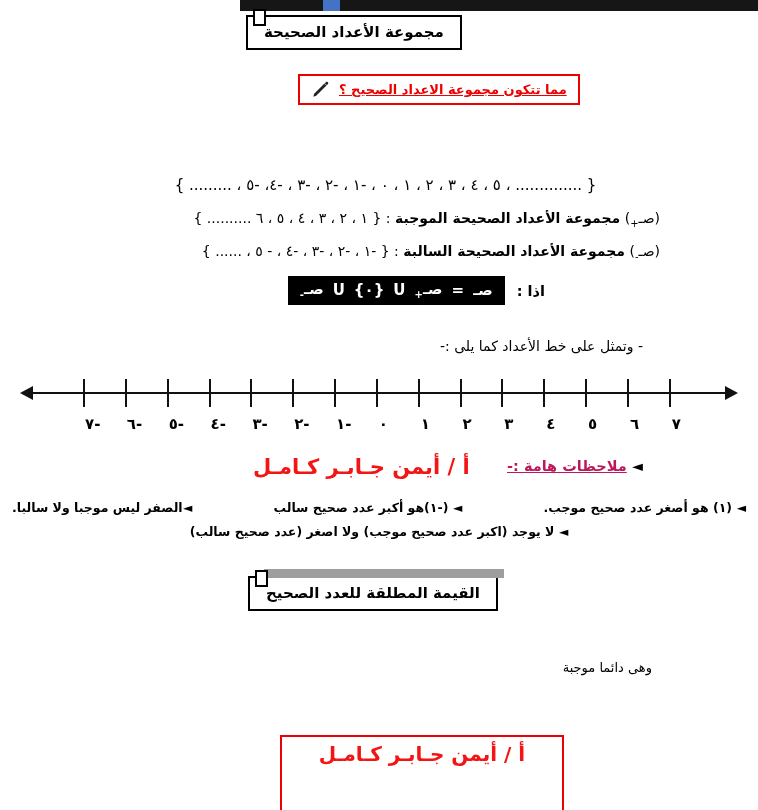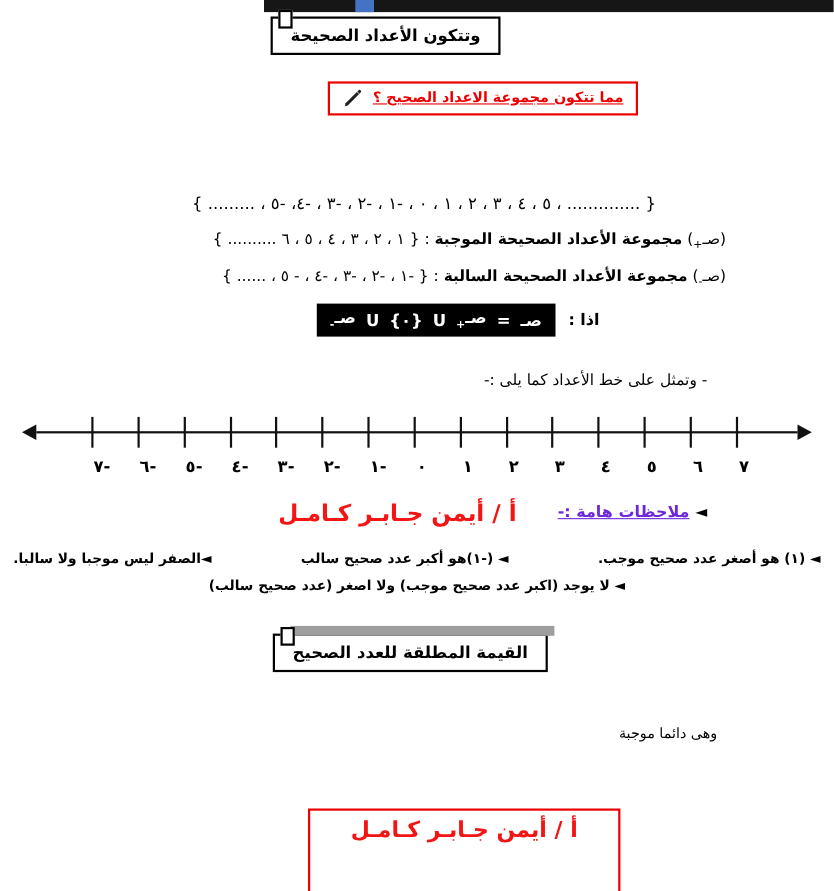--- a/index.html
+++ b/index.html
@@ -40,21 +40,21 @@
   .nl-arrow { position:absolute; top:8px; width:0; height:0; border-top:7px solid transparent; border-bottom:7px solid transparent; }
   .nl-arrow.left { left:0; border-right:13px solid #111; }
   .nl-arrow.right { right:0; border-left:13px solid #111; }
   .nl-ticks { position:absolute; left:52px; right:56px; top:1px; display:flex; justify-content:space-between; }
   .nl-cell { width:24px; text-align:center; }
   .nl-tick { width:2px; height:28px; background:#111; margin:0 auto; }
   .nl-label { margin-top:8px; font-weight:bold; font-size:15px; }
 
   
   .notes-title-row { position:absolute; top:458px; right:115px; direction:rtl; white-space:nowrap; font-size:14.5px; font-weight:bold; }
-  .notes-title-row .ttl { color:#6d28d9; text-decoration:underline; }
+  .notes-title-row .ttl { color:#be185d; text-decoration:underline; }
   .teacher-name { position:absolute; left:253px; top:455px; color:#f31414; font-weight:bold; font-size:21px; white-space:nowrap; direction:rtl; }
   .note-line-1 { position:absolute; top:500px; left:12px; right:12px; direction:rtl; display:flex; justify-content:space-between; font-size:12.5px; font-weight:bold; white-space:nowrap; }
   .note-line-2 { position:absolute; top:524px; left:0; right:0; text-align:center; direction:rtl; font-size:12.5px; font-weight:bold; }
 
   .para-line { position:absolute; direction:rtl; white-space:nowrap; font-size:13px; }
 
   
   .exercise-box { position:absolute; left:280px; top:735px; width:284px; height:112px; border:2px solid #ec0000; background:#fff; }
   .ex-title { direction:rtl; text-align:right; font-weight:bold; font-size:13.5px; padding:7px 10px 0 0; white-space:nowrap; }
   .oval { border:2px solid #ec0000; border-radius:50%; padding:0 7px 1px; display:inline-block; }
@@ -63,21 +63,21 @@
 </head>
 <body>
 
 <div class="page">
 
   <div class="top-bar">
     <div class="blue-sq"></div>
   </div>
 
   <div class="scroll-banner" style="left:246px; top:15px;">
-    <span>وتتكون الأعداد الصحيحة</span>
+    <span>مجموعة الأعداد الصحيحة</span>
   </div>
 
   <div class="heading-box">
     <span style="display:inline-flex;">
       <svg width="19" height="19" viewBox="0 0 24 24">
           <path d="M3 21l3.5-1 13-13-2.5-2.5-13 13L3 21z" fill="#222"></path>
           <path d="M17.5 4l2.5 2.5 1.5-1.5c.5-.5.5-1.5 0-2l-.5-.5c-.5-.5-1.5-.5-2 0L17.5 4z" fill="#222"></path>
         </svg>
     </span>
     <span class="title">مما تتكون مجموعة الاعداد الصحيح ؟</span>

